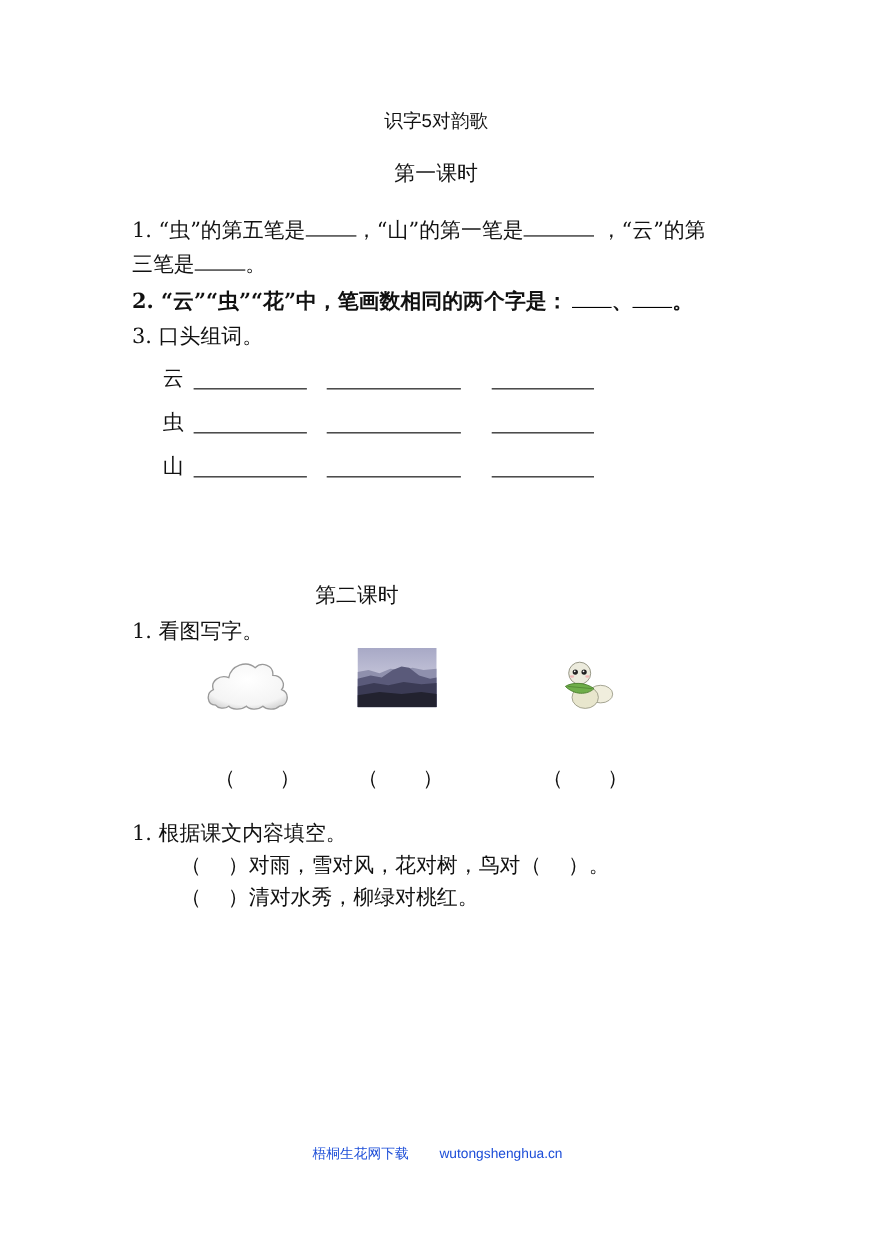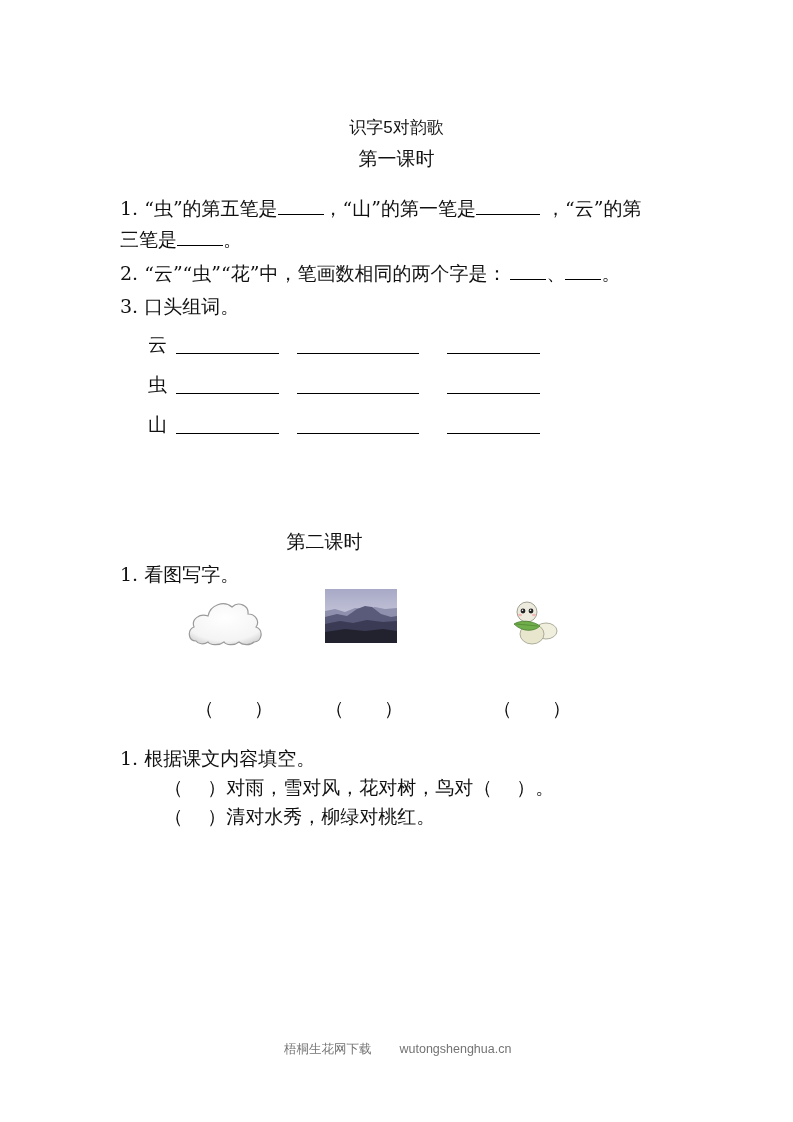--- a/index.html
+++ b/index.html
@@ -3,38 +3,38 @@
 <meta charset="utf-8">
 <style>
   html, body { margin: 0; padding: 0; background: #ffffff; }
   body { width: 793px; height: 1122px; position: relative; overflow: hidden;
          font-family: "DejaVu Serif", "Liberation Serif", serif; color: #111; }
   .abs { position: absolute; white-space: nowrap; }
   .t { font-size: 19px; line-height: 20px; }
   .sans { font-family: "Liberation Sans", "DejaVu Sans", sans-serif; }
   .blank { display: inline-block; border-bottom: 1px solid #000; height: 16px; vertical-align: baseline; }
   .line { position: absolute; height: 0; border-top: 1px solid #000; }
-  .footer { font-size: 12.5px; color: #737373; }
+  .footer { font-size: 12.5px; color: #1d4ed8; }
 </style>
 </head>
 <body>
 
-<div class="abs t sans" style="left:0; width:793px; text-align:center; top:118px; font-size:17px;">识字5对韵歌</div>
+<div class="abs t sans" style="left:0; width:793px; text-align:center; top:100px; font-size:17px;">识字5对韵歌</div>
 
 <div class="abs t" style="left:0; width:793px; text-align:center; top:148px;">第一课时</div>
 
 <div class="abs t" style="left:120px; top:198px;">
   <span>1. “虫”的第五笔是</span><span class="blank" style="width:46px;"></span><span>，“山”的第一笔是</span><span class="blank" style="width:64px;"></span><span> ，“云”的第</span>
 </div>
 
 <div class="abs t" style="left:120px; top:229px;">
   <span>三笔是</span><span class="blank" style="width:46px;"></span><span>。</span>
 </div>
 
-<div class="abs t" style="left:120px; top:263px;">
+<div class="abs t" style="left:120px; top:263px;font-weight:bold;">
   <span>2. “云”“虫”“花”中，笔画数相同的两个字是：</span><span class="blank" style="width:36px; margin-left:4px;"></span><span>、</span><span class="blank" style="width:36px;"></span><span>。</span>
 </div>
 
 <div class="abs t" style="left:120px; top:296px;">3. 口头组词。</div>
 
 <div>
   <div class="abs t" style="left:148px; top:334px;">云</div>
   <div class="line" style="left:176px; width:103px; top:353px;"></div>
   <div class="line" style="left:297px; width:122px; top:353px;"></div>
   <div class="line" style="left:447px; width:93px; top:353px;"></div>

